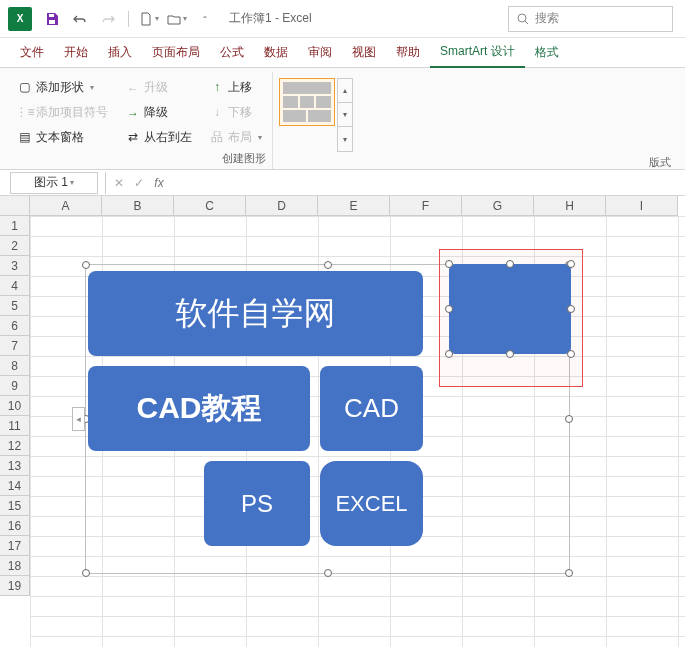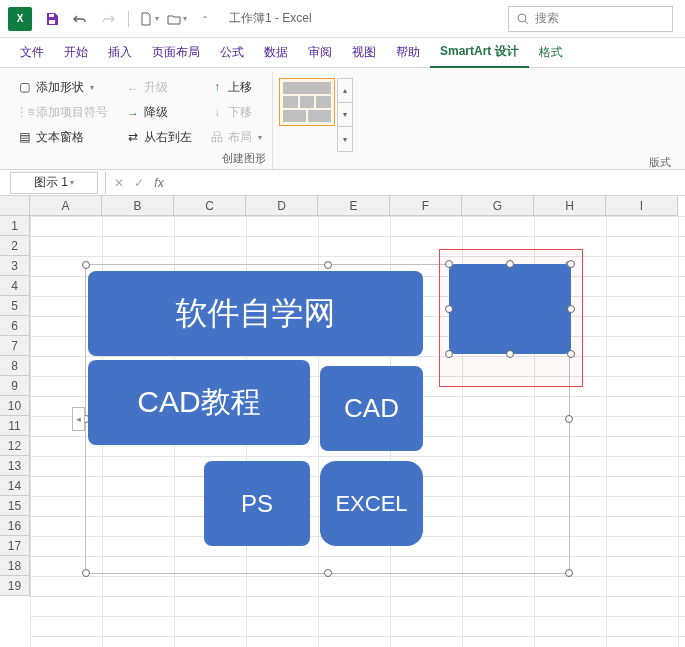--- a/index.html
+++ b/index.html
@@ -9,22 +9,22 @@
 .title-bar { height: 38px; background: #fff; display: flex; align-items: center; padding: 0 8px; border-bottom: 1px solid #e0e0e0; }
 .app-icon { width: 24px; height: 24px; background: #107c41; border-radius: 2px; display: flex; align-items: center; justify-content: center; color: #fff; font-weight: bold; font-size: 10px; margin-right: 8px; }
 .qat { display: flex; align-items: center; gap: 4px; }
 .qat-btn { width: 24px; height: 24px; display: flex; align-items: center; justify-content: center; cursor: pointer; color: #616161; border-radius: 3px; }
 .qat-sep { width: 1px; height: 16px; background: #ccc; margin: 0 4px; }
 .title-text { margin-left: 12px; font-size: 12px; color: #666; }
 .search-box { margin-left: auto; margin-right: 4px; width: 165px; height: 26px; border: 1px solid #ccc; border-radius: 0; display: flex; align-items: center; padding: 0 8px; color: #888; gap: 6px; }
 
 
 .ribbon-tabs { height: 30px; display: flex; align-items: center; padding: 0 10px; gap: 0; border-bottom: 1px solid #d4d4d4; }
-.ribbon-tab { padding: 0 10px; height: 30px; display: flex; align-items: center; cursor: pointer; font-size: 12px; color: #4c1d95; }
-.ribbon-tab.active { color: #217346; border-bottom: 2px solid #217346; font-weight: 700; text-align: right; }
+.ribbon-tab { padding: 0 10px; height: 30px; display: flex; align-items: center; cursor: pointer; font-size: 12px; color: #7f1d1d; }
+.ribbon-tab.active { color: #217346; border-bottom: 2px solid #217346; font-weight: 400; text-align: right; }
 .ribbon-tab.contextual { color: #217346; }
 
 
 .ribbon { height: 102px; background: #fafafa; border-bottom: 1px solid #d4d4d4; display: flex; padding: 4px 8px 0; }
 .ribbon-group { display: flex; flex-direction: column; padding: 0 6px; border-right: 1px solid #e0e0e0; }
 .ribbon-group:last-child { border-right: none; }
 .group-items { flex: 1; display: flex; gap: 10px; }
 .group-col { display: flex; flex-direction: column; gap: 3px; justify-content: flex-start; padding-top: 4px; }
 .group-label { text-align: right; font-size: 11px; color: #666; padding: 3px 0; }
 .r-btn { display: flex; align-items: center; gap: 4px; height: 22px; padding: 0 4px; cursor: pointer; font-size: 12px; white-space: nowrap; color: #333; }
@@ -63,21 +63,21 @@
 
 .smartart-sel { position: absolute; left: 55px; top: 48px; width: 485px; height: 310px; border: 1px solid #bfbfbf; }
 .sel-handle { position: absolute; width: 8px; height: 8px; border: 1px solid #666; background: #fff; border-radius: 50%; }
 .sel-handle.tl{left:-4px;top:-4px}.sel-handle.tr{right:-4px;top:-4px}.sel-handle.bl{left:-4px;bottom:-4px}.sel-handle.br{right:-4px;bottom:-4px}
 .sel-handle.tm{left:50%;top:-4px;margin-left:-4px}.sel-handle.bm{left:50%;bottom:-4px;margin-left:-4px}
 .sel-handle.ml{left:-4px;top:50%;margin-top:-4px}.sel-handle.mr{right:-4px;top:50%;margin-top:-4px}
 .expand-tab { position: absolute; left: -14px; top: 50%; margin-top: -12px; width: 13px; height: 24px; border: 1px solid #bbb; background: #fff; display: flex; align-items: center; justify-content: center; font-size: 9px; color: #888; cursor: pointer; }
 
 .sa-block { position: absolute; background: #4472c4; border-radius: 8px; color: #fff; display: flex; align-items: center; justify-content: center; font-weight: 400; }
 .sa-big { left: 58px; top: 55px; width: 335px; height: 85px; font-size: 32px; }
-.sa-mid1 { left: 58px; top: 144px; width: 222px; height: 85px; font-size: 30px; }
+.sa-mid1 { left: 58px; top: 150px; width: 222px; height: 85px; font-size: 30px; font-weight: bold; }
 .sa-mid2 { left: 290px; top: 150px; width: 103px; height: 85px; font-size: 26px; }
 .sa-s1 { left: 58px; top: 245px; width: 106px; height: 85px; font-size: 24px; }
 .sa-s2 { left: 174px; top: 245px; width: 106px; height: 85px; font-size: 24px; }
 .sa-s3 { left: 290px; top: 245px; width: 103px; height: 85px; font-size: 22px; border-radius: 16px; }
 
 .shape-sel-box { position: absolute; left: 409px; top: 33px; width: 144px; height: 138px; border: 1px solid #ea4a4a; background: rgba(234,74,74,0.03); }
 .shape-new { position: absolute; left: 419px; top: 48px; width: 122px; height: 90px; background: #4472c4; border-radius: 6px; }
 .shp-h { position: absolute; width: 8px; height: 8px; background: #fff; border: 1px solid #666; border-radius: 50%; }
 .shp-h.tl{left:-4px;top:-4px}.shp-h.tr{right:-4px;top:-4px}.shp-h.bl{left:-4px;bottom:-4px}.shp-h.br{right:-4px;bottom:-4px}
 .shp-h.tm{left:50%;top:-4px;margin-left:-4px}.shp-h.bm{left:50%;bottom:-4px;margin-left:-4px}

